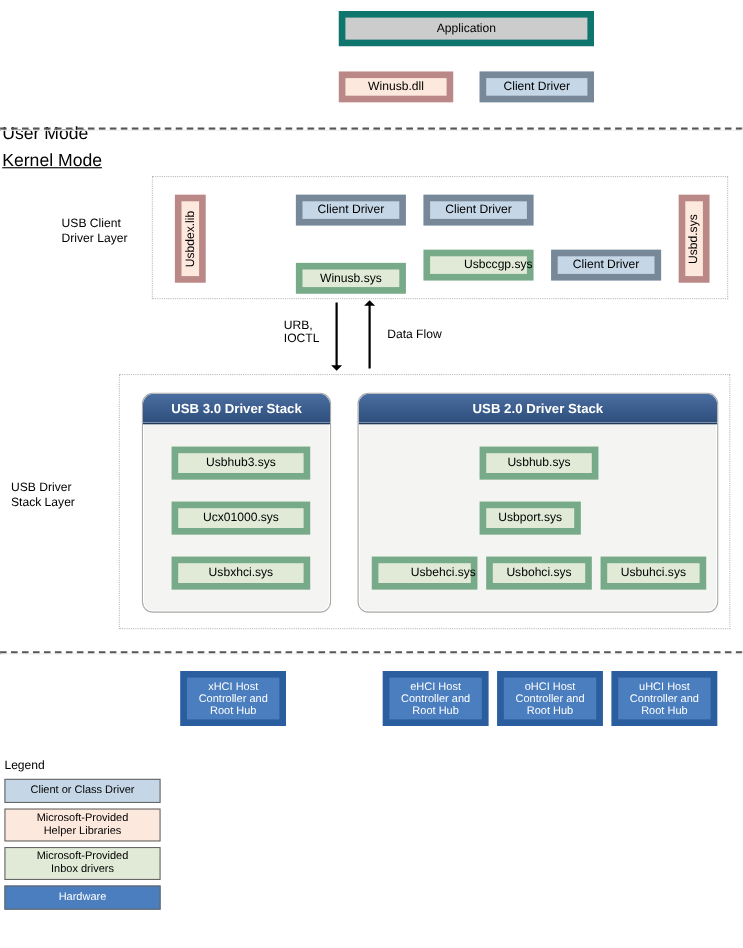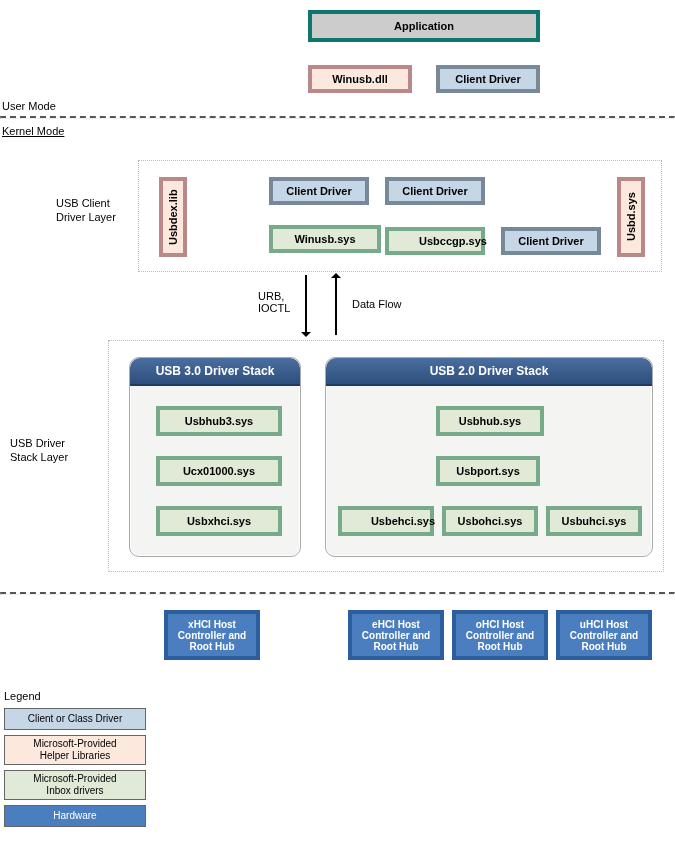--- a/index.html
+++ b/index.html
@@ -6,42 +6,42 @@
   body {
     font-family: Arial, Helvetica, sans-serif;
     font-size: 11px;
     color: #000;
     background: #fff;
     width: 675px;
     height: 862px;
     position: relative;
   }
   .box {
-    border: 4px solid #0f766e;
+    border: 6px solid #0f766e;
     text-align: center;
     display: flex;
     align-items: center;
     justify-content: center;
     padding: 4px 6px;
     white-space: normal;
-    font-weight: bold;
   }
   .gray { background: #ccc; }
   .peach { background: #fce8dd; border-color:#b88; }
   .blue-light { background: #c5d6e6; border-color:#789; }
   .green-light { background: #e1ead7; border-color:#7a8; }
   .blue-solid { background: #4a7ebf; color:#fff; border-color:#2a5e9f; }
 
   .divider {
     border-top: 2px dashed #555;
     width: 100%;
   }
   .section-label {
-    font-size: 11px;
+    font-size: 16px;
     position: absolute;
+    margin-top: 13px;
   }
   .dashed-container {
     border: 1px dotted #bbb;
   }
   .side-label {
     position: absolute;
     font-size: 11px;
     text-align: left;
     line-height: 1.3;
   }
@@ -103,21 +103,21 @@
 <div class="side-label" style="left:56px; top:196px; width:80px; white-space:pre-line;">USB Client
 Driver Layer</div>
 
 <div class="dashed-container" style="position:absolute; left:138px; top:160px; width:524px; height:112px;">
 
   <div class="box peach vertical-text" style="position:absolute; left:20px; top:16px; width:28px; height:80px;">Usbdex.lib</div>
 
   <div class="box blue-light" style="position:absolute; left:130px; top:16px; width:100px; height:28px;">Client Driver</div>
   <div class="box blue-light" style="position:absolute; left:246px; top:16px; width:100px; height:28px;">Client Driver</div>
 
-  <div class="box green-light" style="position:absolute; left:130px; top:64px; width:112px; height:28px;">Winusb.sys</div>
+  <div class="box green-light" style="position:absolute; left:130px; top:78px; width:100px; height:28px;">Winusb.sys</div>
   <div class="box green-light" style="position:absolute; left:246px; top:66px; width:100px; height:28px;padding-left:42px;">Usbccgp.sys</div>
   <div class="box blue-light" style="position:absolute; left:362px; top:66px; width:100px; height:28px;">Client Driver</div>
 
   <div class="box peach vertical-text" style="position:absolute; left:478px; top:16px; width:28px; height:80px;">Usbd.sys</div>
 </div>
 
 <div class="arrow down" style="left:305px; top:275px; height:60px;"></div>
 <div class="arrow up" style="left:335px; top:275px; height:60px;"></div>
 <div class="arrow-label" style="left:258px; top:290px; white-space:pre-line;">URB,
 IOCTL</div>
@@ -131,21 +131,21 @@
   <div class="stack-panel" style="left:20px; top:16px; width:172px; height:200px;">
     <div class="stack-header">USB 3.0 Driver Stack</div>
     <div class="box green-light" style="position:absolute; left:26px; top:48px; width:126px; height:30px;">Usbhub3.sys</div>
     <div class="box green-light" style="position:absolute; left:26px; top:98px; width:126px; height:30px;">Ucx01000.sys</div>
     <div class="box green-light" style="position:absolute; left:26px; top:148px; width:126px; height:30px;">Usbxhci.sys</div>
   </div>
 
   <div class="stack-panel" style="left:216px; top:16px; width:328px; height:200px;">
     <div class="stack-header">USB 2.0 Driver Stack</div>
     <div class="box green-light" style="position:absolute; left:110px; top:48px; width:108px; height:30px;text-align:center;">Usbhub.sys</div>
-    <div class="box green-light" style="position:absolute; left:110px; top:98px; width:104px; height:30px;">Usbport.sys</div>
+    <div class="box green-light" style="position:absolute; left:110px; top:98px; width:92px; height:30px;">Usbport.sys</div>
     <div class="box green-light" style="position:absolute; left:12px; top:148px; width:96px; height:30px;padding-left:40px;">Usbehci.sys</div>
     <div class="box green-light" style="position:absolute; left:116px; top:148px; width:96px; height:30px;">Usbohci.sys</div>
     <div class="box green-light" style="position:absolute; left:220px; top:148px; width:96px; height:30px;">Usbuhci.sys</div>
   </div>
 </div>
 
 <hr class="divider" style="position:absolute; left:0; top:592px;">
 
 <div class="box blue-solid" style="position:absolute; left:164px; top:610px; width:96px; height:50px; white-space:pre-line; font-size:10px;">xHCI Host
 Controller and

